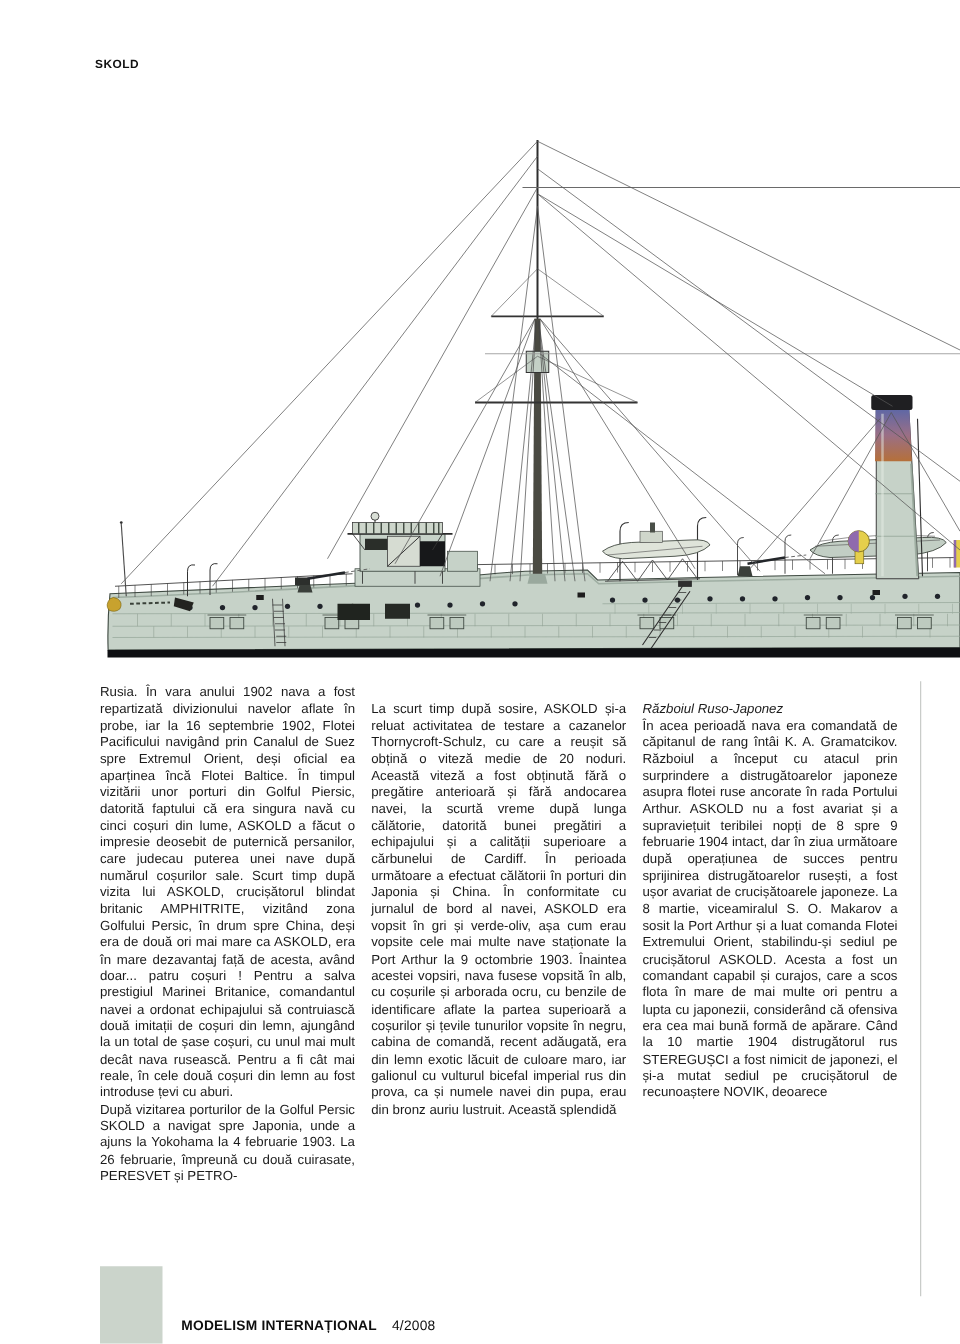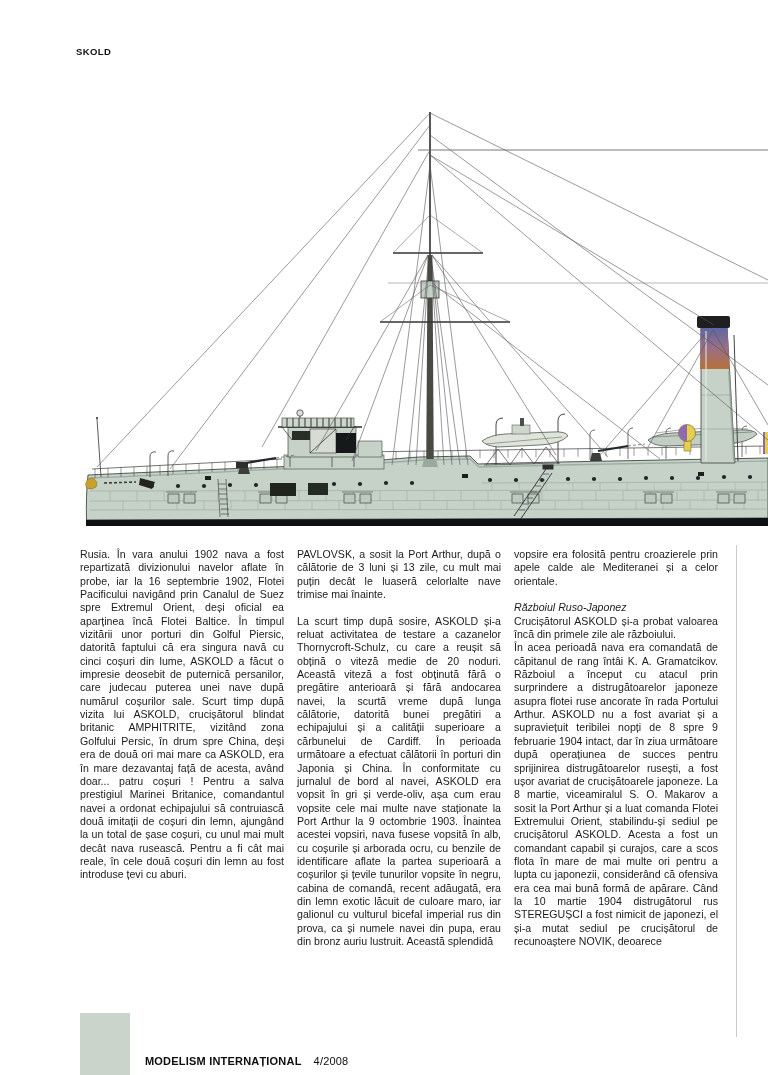--- a/index.html
+++ b/index.html
@@ -245,33 +245,31 @@
       <path d="M430,70 L392,370"></path>
       <path d="M430,70 L468,370"></path>
       <path d="M713,235 L648,352"></path>
       <path d="M713,235 L768,330"></path>
       <path d="M704,240 L600,360"></path>
     </g>
   </svg>
 
   <div class="col col1">
     <p>Rusia. În vara anului 1902 nava a fost repartizată divizionului navelor aflate în probe, iar la 16 septembrie 1902, Flotei Pacificului navigând prin Canalul de Suez spre Extremul Orient, deși oficial ea aparținea încă Flotei Baltice. În timpul vizitării unor porturi din Golful Piersic, datorită faptului că era singura navă cu cinci coșuri din lume, ASKOLD a făcut o impresie deosebit de puternică persanilor, care judecau puterea unei nave după numărul coșurilor sale. Scurt timp după vizita lui ASKOLD, crucișătorul blindat britanic AMPHITRITE, vizitând zona Golfului Persic, în drum spre China, deși era de două ori mai mare ca ASKOLD, era în mare dezavantaj față de acesta, având doar... patru coșuri ! Pentru a salva prestigiul Marinei Britanice, comandantul navei a ordonat echipajului să contruiască două imitații de coșuri din lemn, ajungând la un total de șase coșuri, cu unul mai mult decât nava rusească. Pentru a fi cât mai reale, în cele două coșuri din lemn au fost introduse țevi cu aburi.</p>
+    <p>După vizitarea porturilor de la Golful Persic SKOLD a navigat spre Japonia, unde a ajuns la Yokohama la 4 februarie 1903. La 26 februarie, împreună cu două cuirasate, PERESVET și PETRO-</p>
   </div>
 
   <div class="col col2">
-    <p>PAVLOVSK, a sosit la Port Arthur, după o călătorie de 3 luni și 13 zile, cu mult mai puțin decât le luaseră celorlalte nave trimise mai înainte.</p>
     <div class="gap"></div>
     <p>La scurt timp după sosire, ASKOLD și-a reluat activitatea de testare a cazanelor Thornycroft-Schulz, cu care a reușit să obțină o viteză medie de 20 noduri. Această viteză a fost obținută fără o pregătire anterioară și fără andocarea navei, la scurtă vreme după lunga călătorie, datorită bunei pregătiri a echipajului și a calității superioare a cărbunelui de Cardiff. În perioada următoare a efectuat călătorii în porturi din Japonia și China. În conformitate cu jurnalul de bord al navei, ASKOLD era vopsit în gri și verde-oliv, așa cum erau vopsite cele mai multe nave staționate la Port Arthur la 9 octombrie 1903. Înaintea acestei vopsiri, nava fusese vopsită în alb, cu coșurile și arborada ocru, cu benzile de identificare aflate la partea superioară a coșurilor și țevile tunurilor vopsite în negru, cabina de comandă, recent adăugată, era din lemn exotic lăcuit de culoare maro, iar galionul cu vulturul bicefal imperial rus din prova, ca și numele navei din pupa, erau din bronz auriu lustruit. Această splendidă</p>
   </div>
 
   <div class="col col3">
-    <p>vopsire era folosită pentru croazierele prin apele calde ale Mediteranei și a celor orientale.</p>
     <div class="gap"></div>
     <p class="section-heading">Războiul Ruso-Japonez</p>
-    <p>Crucișătorul ASKOLD și-a probat valoarea încă din primele zile ale războiului.</p>
     <p>În acea perioadă nava era comandată de căpitanul de rang întâi K. A. Gramatcikov. Războiul a început cu atacul prin surprindere a distrugătoarelor japoneze asupra flotei ruse ancorate în rada Portului Arthur. ASKOLD nu a fost avariat și a supraviețuit teribilei nopți de 8 spre 9 februarie 1904 intact, dar în ziua următoare după operațiunea de succes pentru sprijinirea distrugătoarelor rusești, a fost ușor avariat de crucișătoarele japoneze. La 8 martie, viceamiralul S. O. Makarov a sosit la Port Arthur și a luat comanda Flotei Extremului Orient, stabilindu-și sediul pe crucișătorul ASKOLD. Acesta a fost un comandant capabil și curajos, care a scos flota în mare de mai multe ori pentru a lupta cu japonezii, considerând că ofensiva era cea mai bună formă de apărare. Când la 10 martie 1904 distrugătorul rus STEREGUȘCI a fost nimicit de japonezi, el și-a mutat sediul pe crucișătorul de recunoaștere NOVIK, deoarece</p>
   </div>
 
   <div class="right-rule"></div>
 
   <div class="footer-box"></div>
   <div class="page-number">12</div>
   <div class="footer-line">
     <span>MODELISM INTERNAȚIONAL</span><span class="footer-issue">4/2008</span>
   </div>

